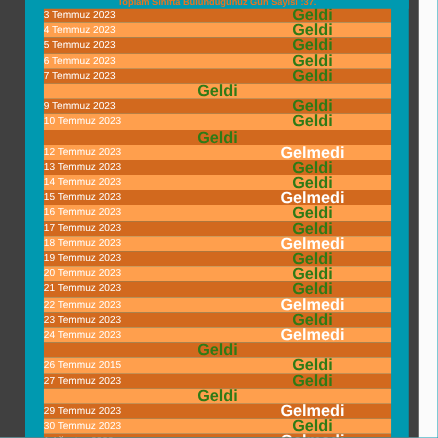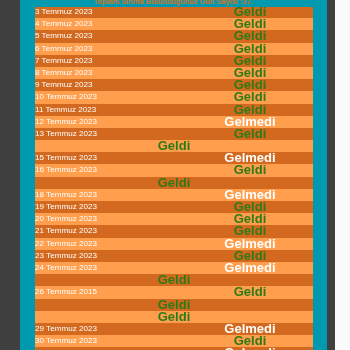--- a/index.html
+++ b/index.html
@@ -118,55 +118,55 @@
         </div>
         <div class="row even">
           <div class="cell-date">6 Temmuz 2023</div>
           <div class="cell-status st-geldi">Geldi</div>
         </div>
         <div class="row odd">
           <div class="cell-date">7 Temmuz 2023</div>
           <div class="cell-status st-geldi">Geldi</div>
         </div>
         <div class="row even">
-          <div class="cell-date">8 Temmuz 2023</div>
           <div class="cell-status st-geldi">Geldi</div>
         </div>
         <div class="row odd">
           <div class="cell-date">9 Temmuz 2023</div>
           <div class="cell-status st-geldi">Geldi</div>
         </div>
         <div class="row even">
           <div class="cell-date">10 Temmuz 2023</div>
           <div class="cell-status st-geldi">Geldi</div>
         </div>
         <div class="row odd">
-          <div class="cell-date">11 Temmuz 2023</div>
           <div class="cell-status st-geldi">Geldi</div>
         </div>
         <div class="row even">
           <div class="cell-date">12 Temmuz 2023</div>
           <div class="cell-status st-gelmedi">Gelmedi</div>
         </div>
         <div class="row odd">
           <div class="cell-date">13 Temmuz 2023</div>
           <div class="cell-status st-geldi">Geldi</div>
         </div>
         <div class="row even">
+          <div class="cell-date">14 Temmuz 2023</div>
           <div class="cell-status st-geldi">Geldi</div>
         </div>
         <div class="row odd">
           <div class="cell-date">15 Temmuz 2023</div>
           <div class="cell-status st-gelmedi">Gelmedi</div>
         </div>
         <div class="row even">
           <div class="cell-date">16 Temmuz 2023</div>
           <div class="cell-status st-geldi">Geldi</div>
         </div>
         <div class="row odd">
+          <div class="cell-date">17 Temmuz 2023</div>
           <div class="cell-status st-geldi">Geldi</div>
         </div>
         <div class="row even">
           <div class="cell-date">18 Temmuz 2023</div>
           <div class="cell-status st-gelmedi">Gelmedi</div>
         </div>
         <div class="row odd">
           <div class="cell-date">19 Temmuz 2023</div>
           <div class="cell-status st-geldi">Geldi</div>
         </div>
@@ -191,20 +191,21 @@
           <div class="cell-status st-gelmedi">Gelmedi</div>
         </div>
         <div class="row odd">
           <div class="cell-status st-geldi">Geldi</div>
         </div>
         <div class="row even">
           <div class="cell-date">26 Temmuz 2015</div>
           <div class="cell-status st-geldi">Geldi</div>
         </div>
         <div class="row odd">
+          <div class="cell-date">27 Temmuz 2023</div>
           <div class="cell-status st-geldi">Geldi</div>
         </div>
         <div class="row even">
           <div class="cell-status st-geldi">Geldi</div>
         </div>
         <div class="row odd">
           <div class="cell-date">29 Temmuz 2023</div>
           <div class="cell-status st-gelmedi">Gelmedi</div>
         </div>
         <div class="row even">

